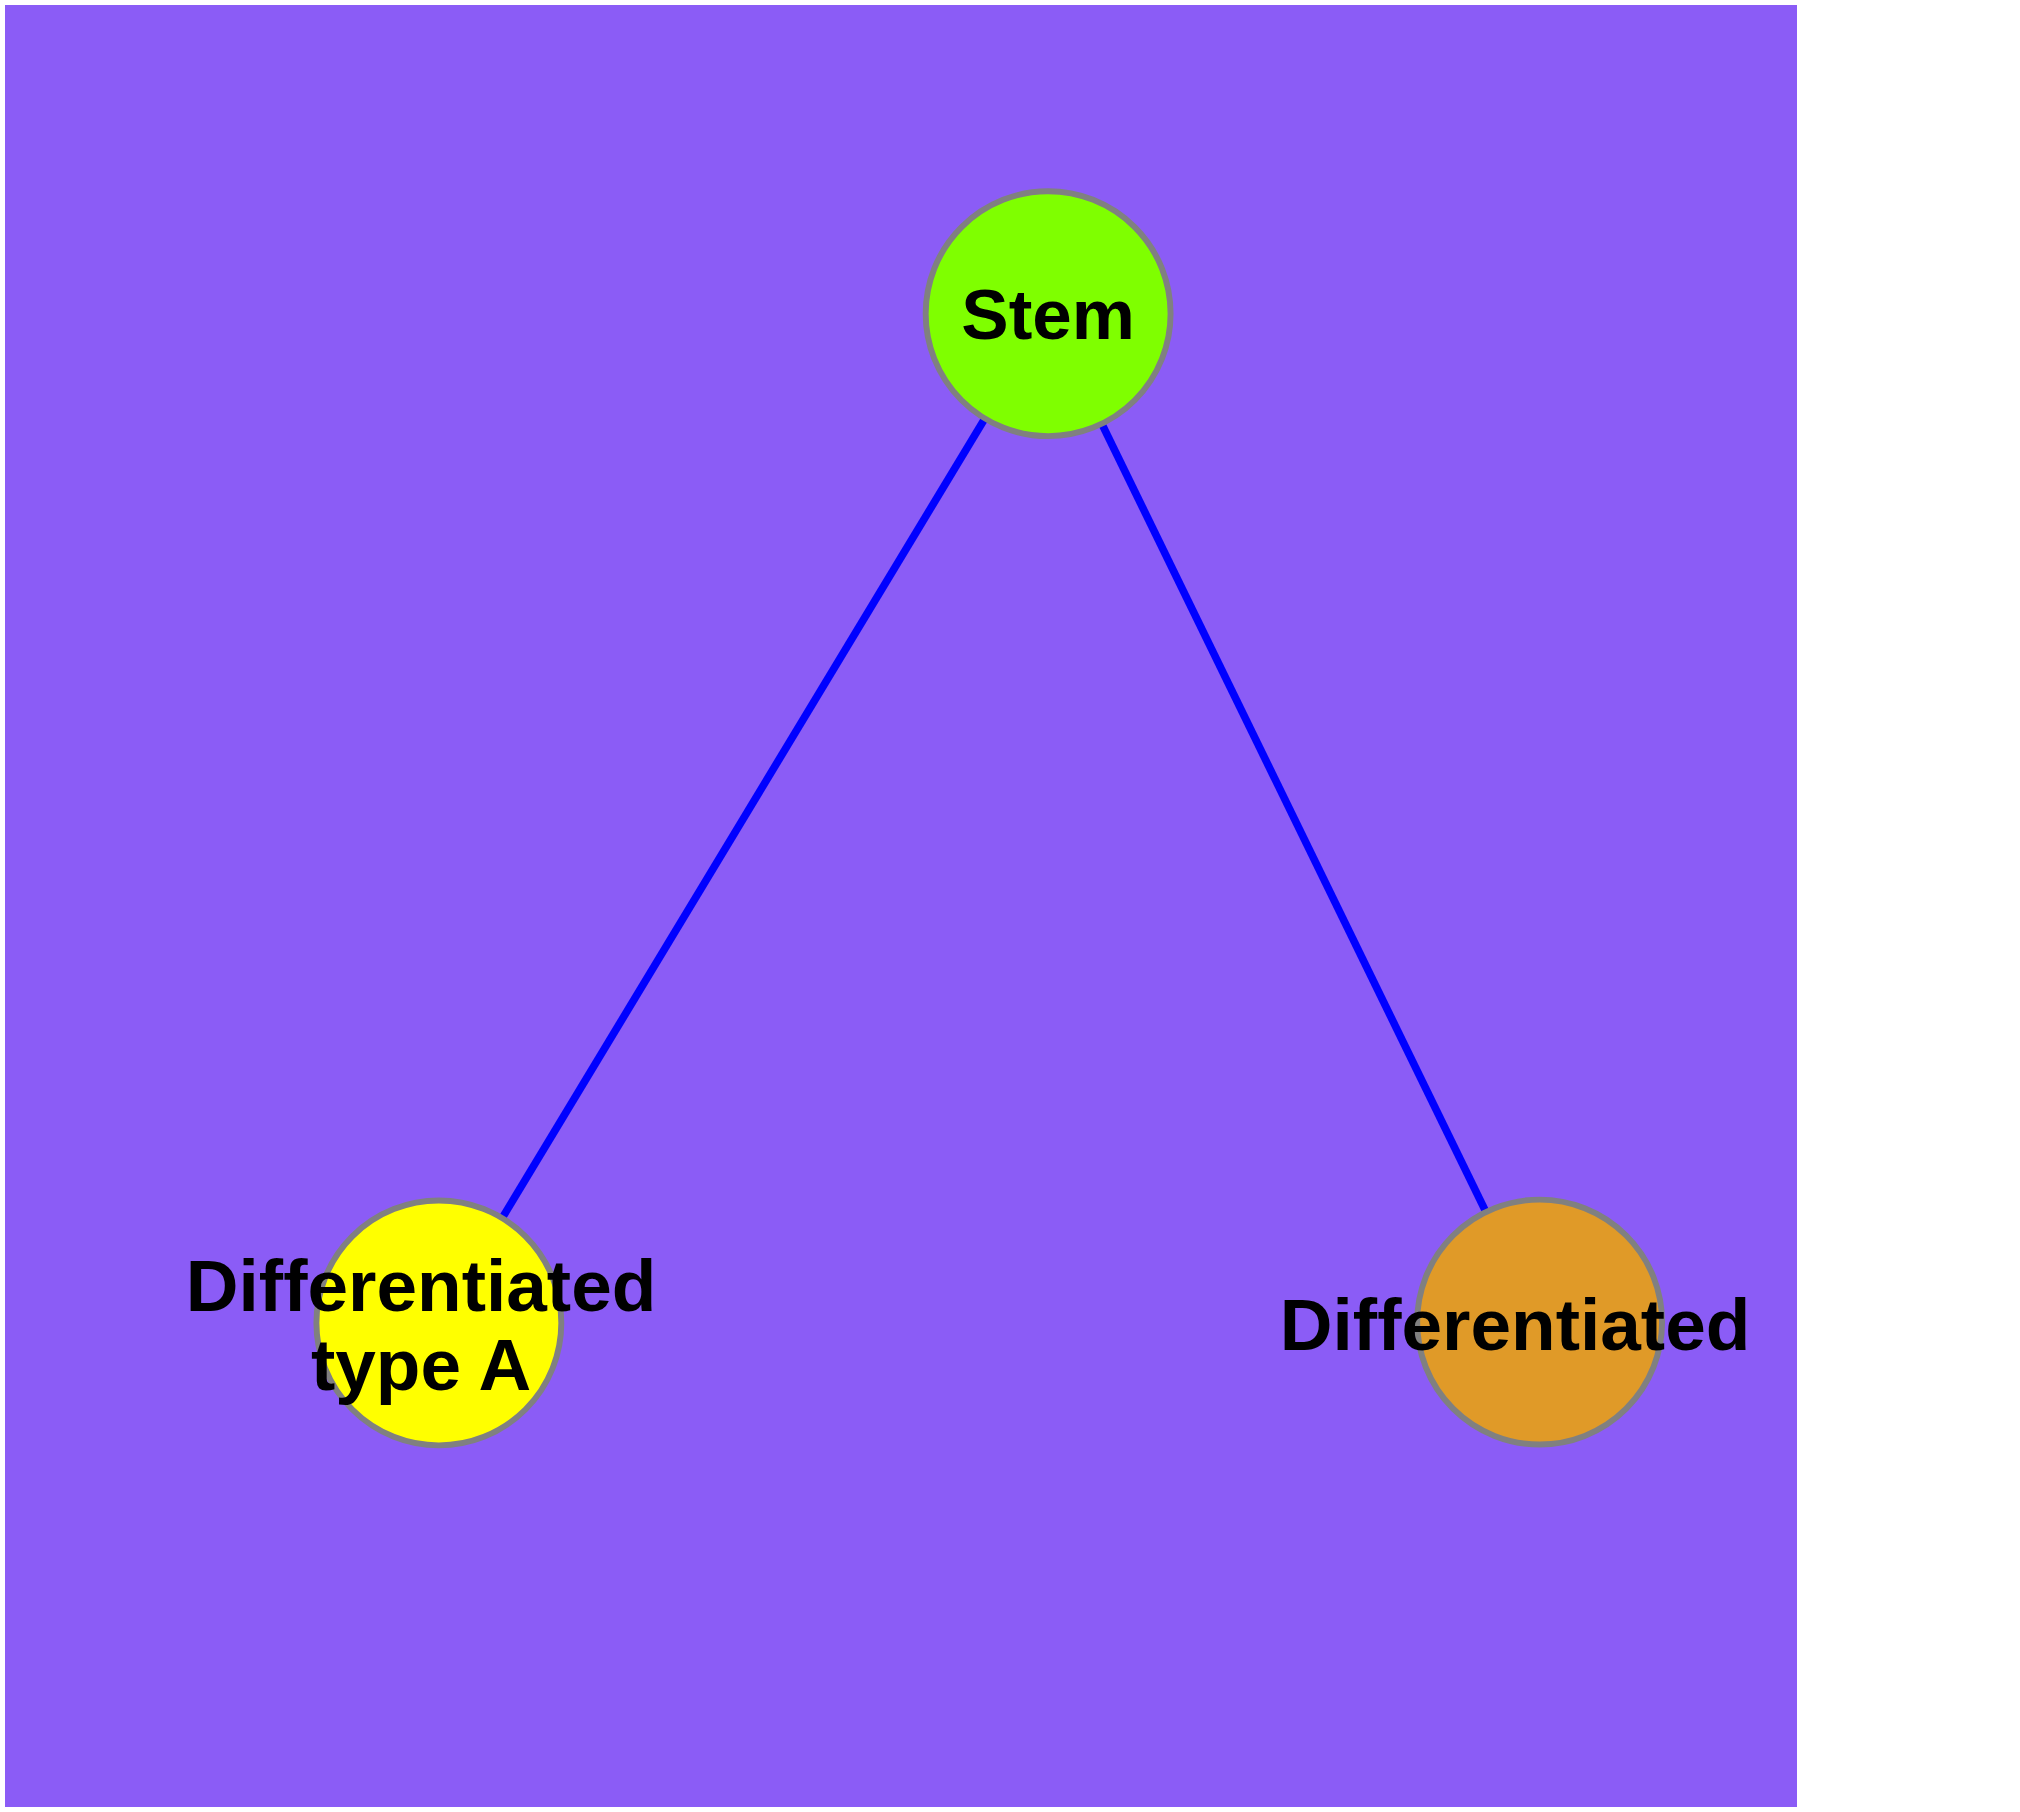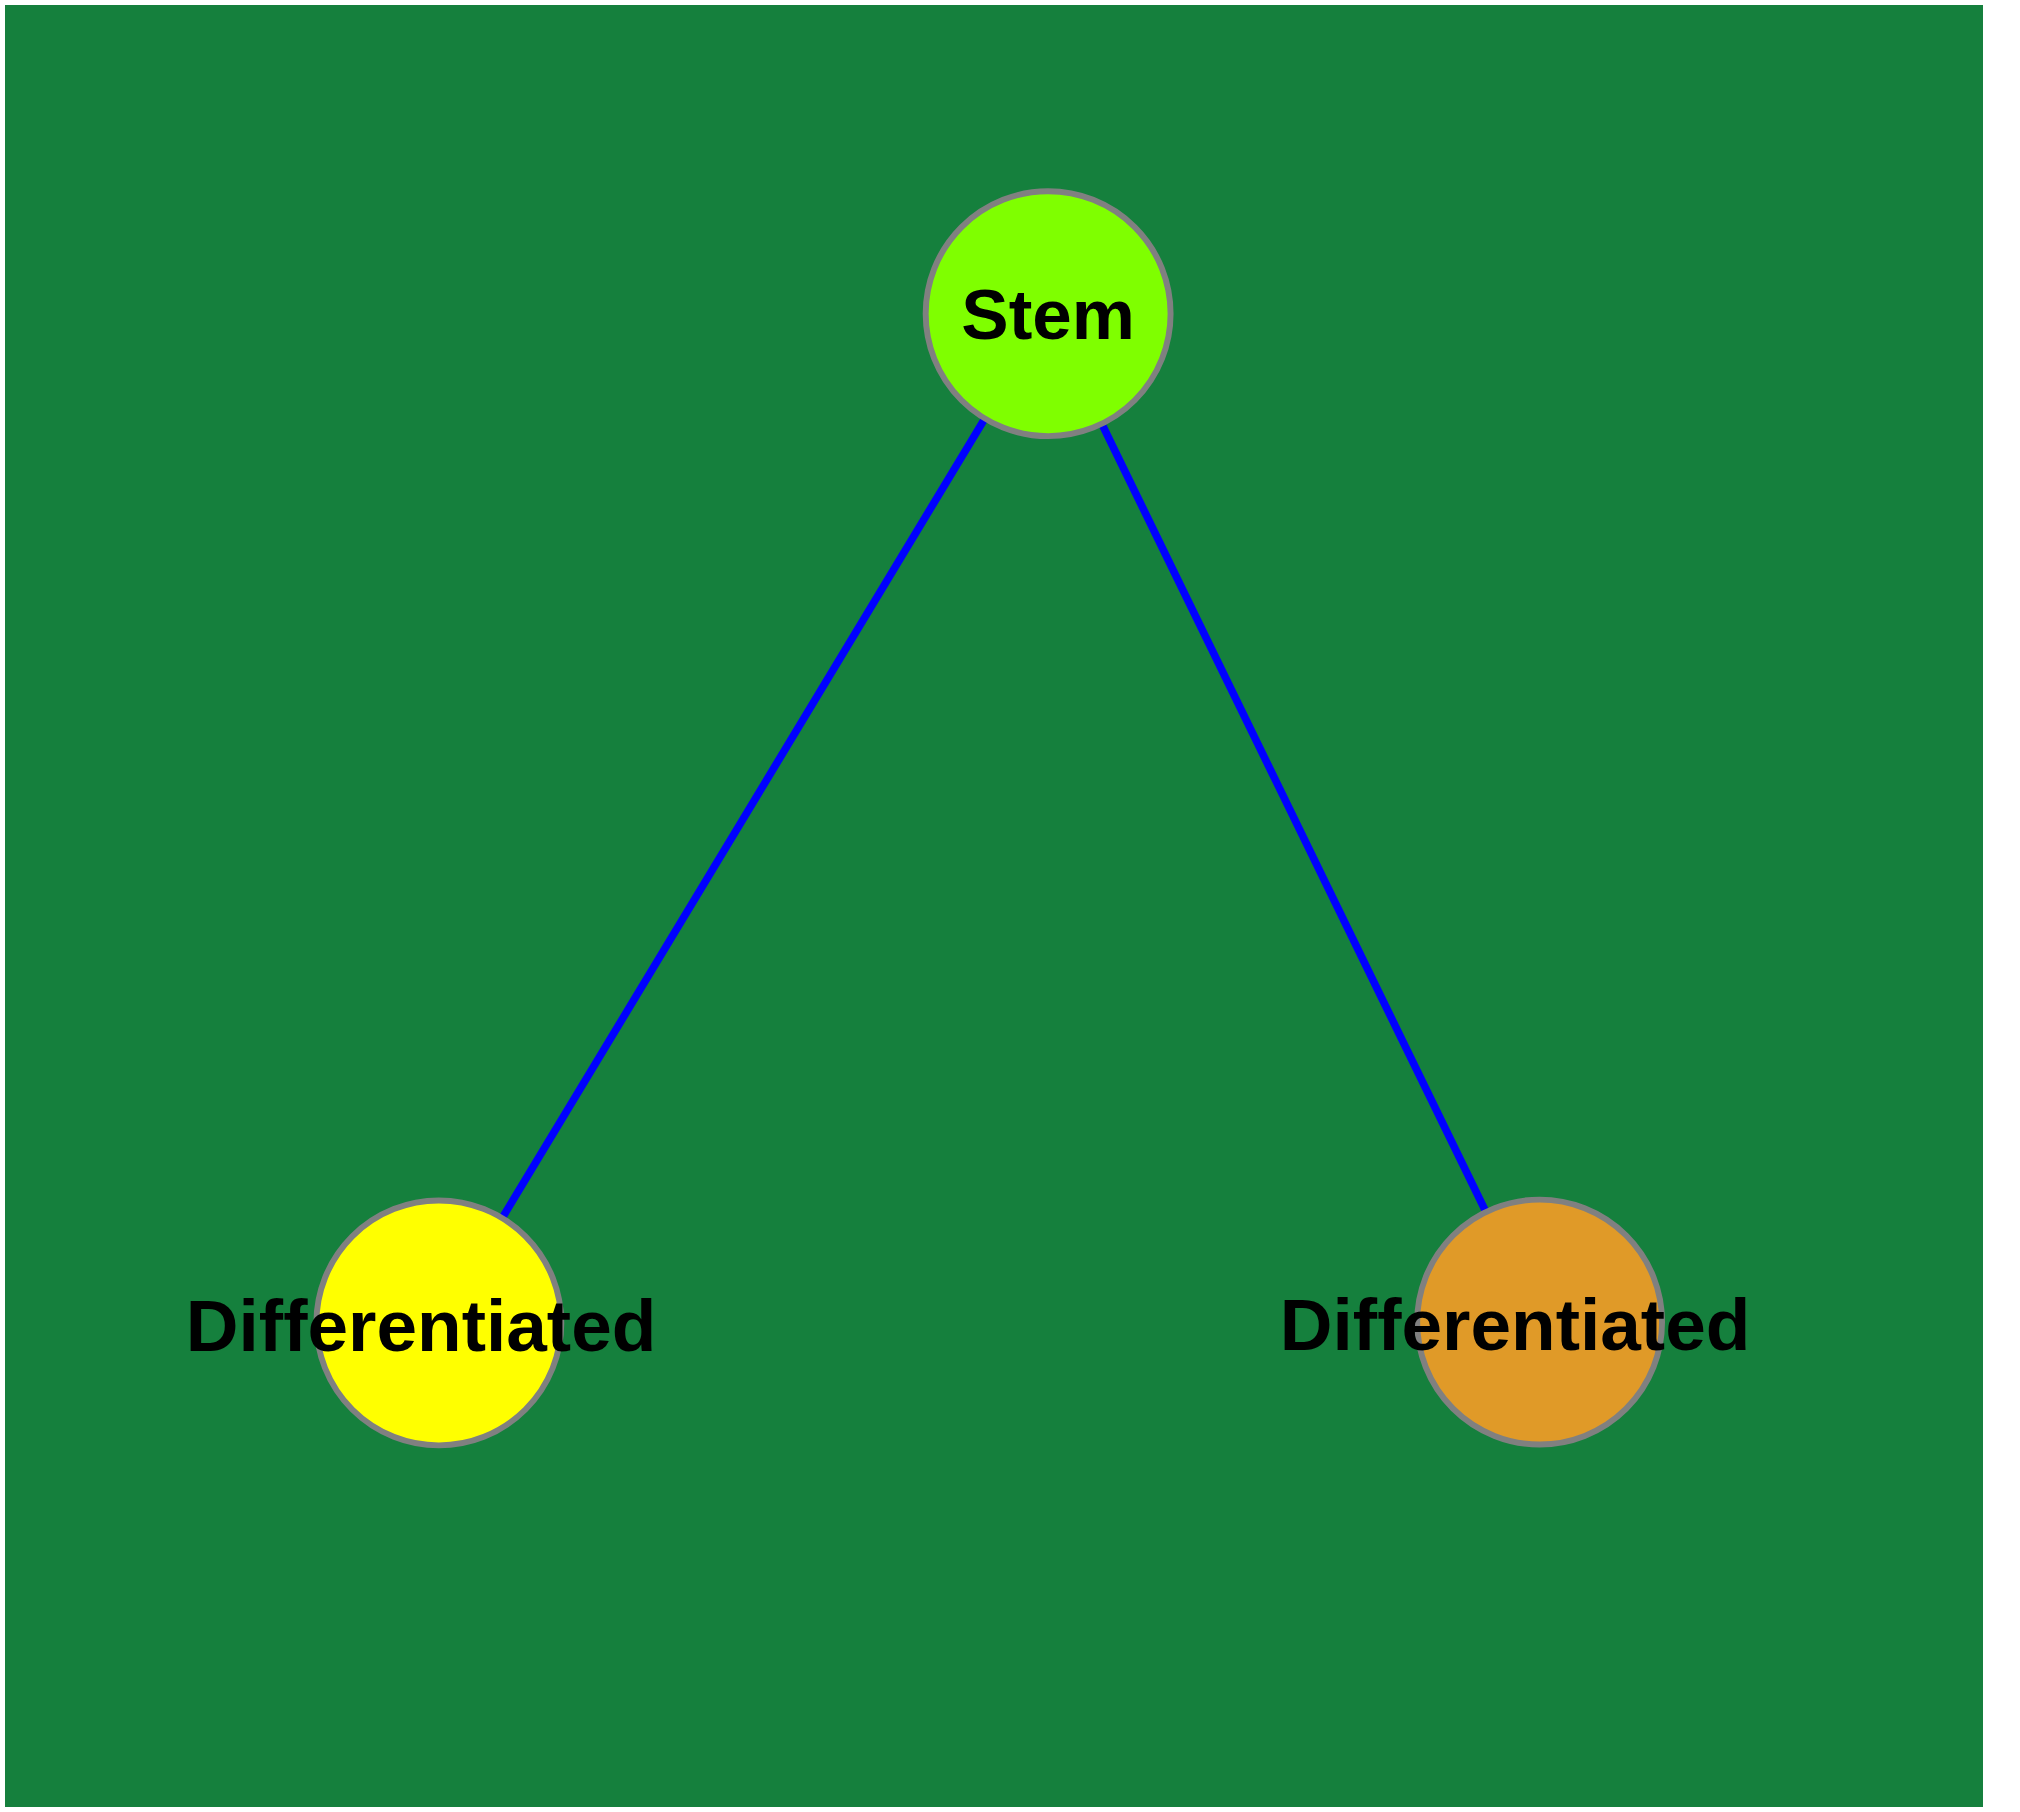--- a/index.html
+++ b/index.html
@@ -12,23 +12,23 @@
     width: 2021px;
     height: 1812px;
     background: #ffffff;
     overflow: hidden;
     font-family: "Liberation Sans", sans-serif;
   }
   #plot-area {
     position: absolute;
     left: 5.1px;
     top: 5.1px;
-    width: 1978px;
+    width: 1792px;
     height: 1802px;
-    background: #15803d;
+    background: #8b5cf6;
     overflow: hidden;
   }
   #graph-svg {
     position: absolute;
     left: 0;
     top: 0;
     width: 2010px;
     height: 1802px;
   }
   .node-label {
@@ -62,19 +62,19 @@
         </g>
       <g id="nodes-layer">
           <circle cx="1231" cy="364" r="144.5" fill="#7fff00" stroke="#808080" stroke-width="7"></circle>
           <circle cx="512" cy="1555" r="144.5" fill="#ffff00" stroke="#808080" stroke-width="7"></circle>
           <circle cx="1811" cy="1554" r="144.5" fill="#e09a28" stroke="#808080" stroke-width="7"></circle>
         </g>
     </svg>
 
     <div id="labels-layer">
         <div class="node-label label-stem" style="left: 1043px; top: 310px; color: rgb(0, 0, 0); font-size: 71px;"><div>Stem</div></div>
-        <div class="node-label label-leaf" style="left: 416px; top: 1321px; color: rgb(0, 0, 0); font-size: 73px;"><div>Differentiated</div></div>
+        <div class="node-label label-leaf" style="left: 416px; top: 1321px; color: rgb(0, 0, 0); font-size: 73px;"><div>Differentiated</div><div>type A</div></div>
         <div class="node-label label-leaf" style="left: 1510px; top: 1320px; color: rgb(0, 0, 0); font-size: 73px;"><div>Differentiated</div></div>
       </div>
 
   </div>
 </div>
 
 
 </body></html>

